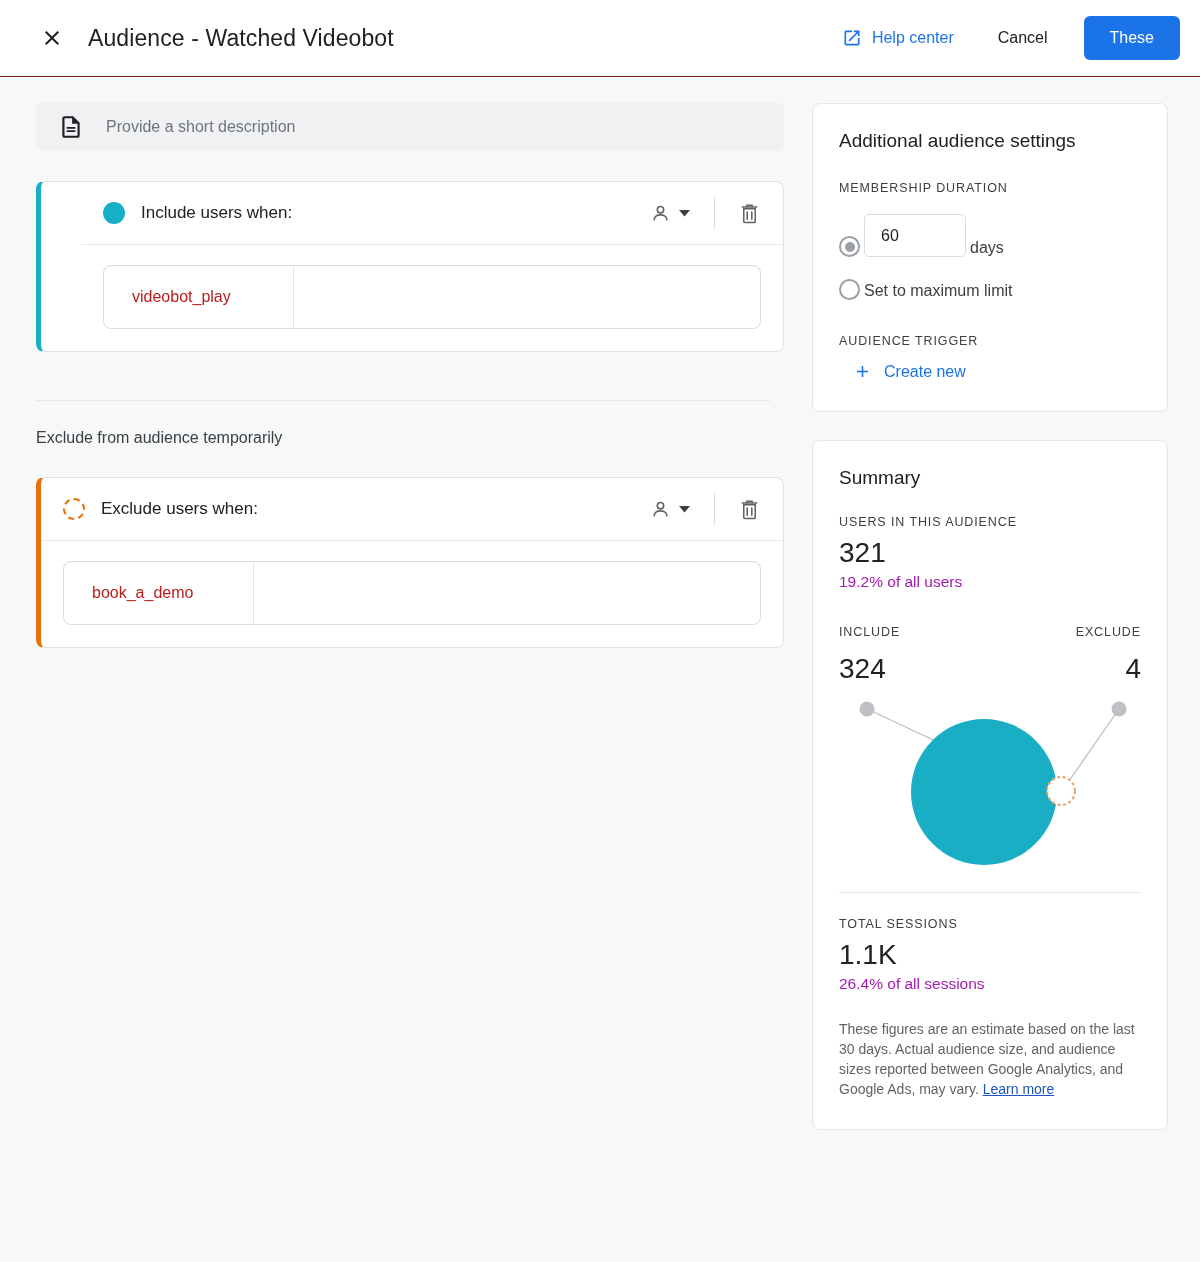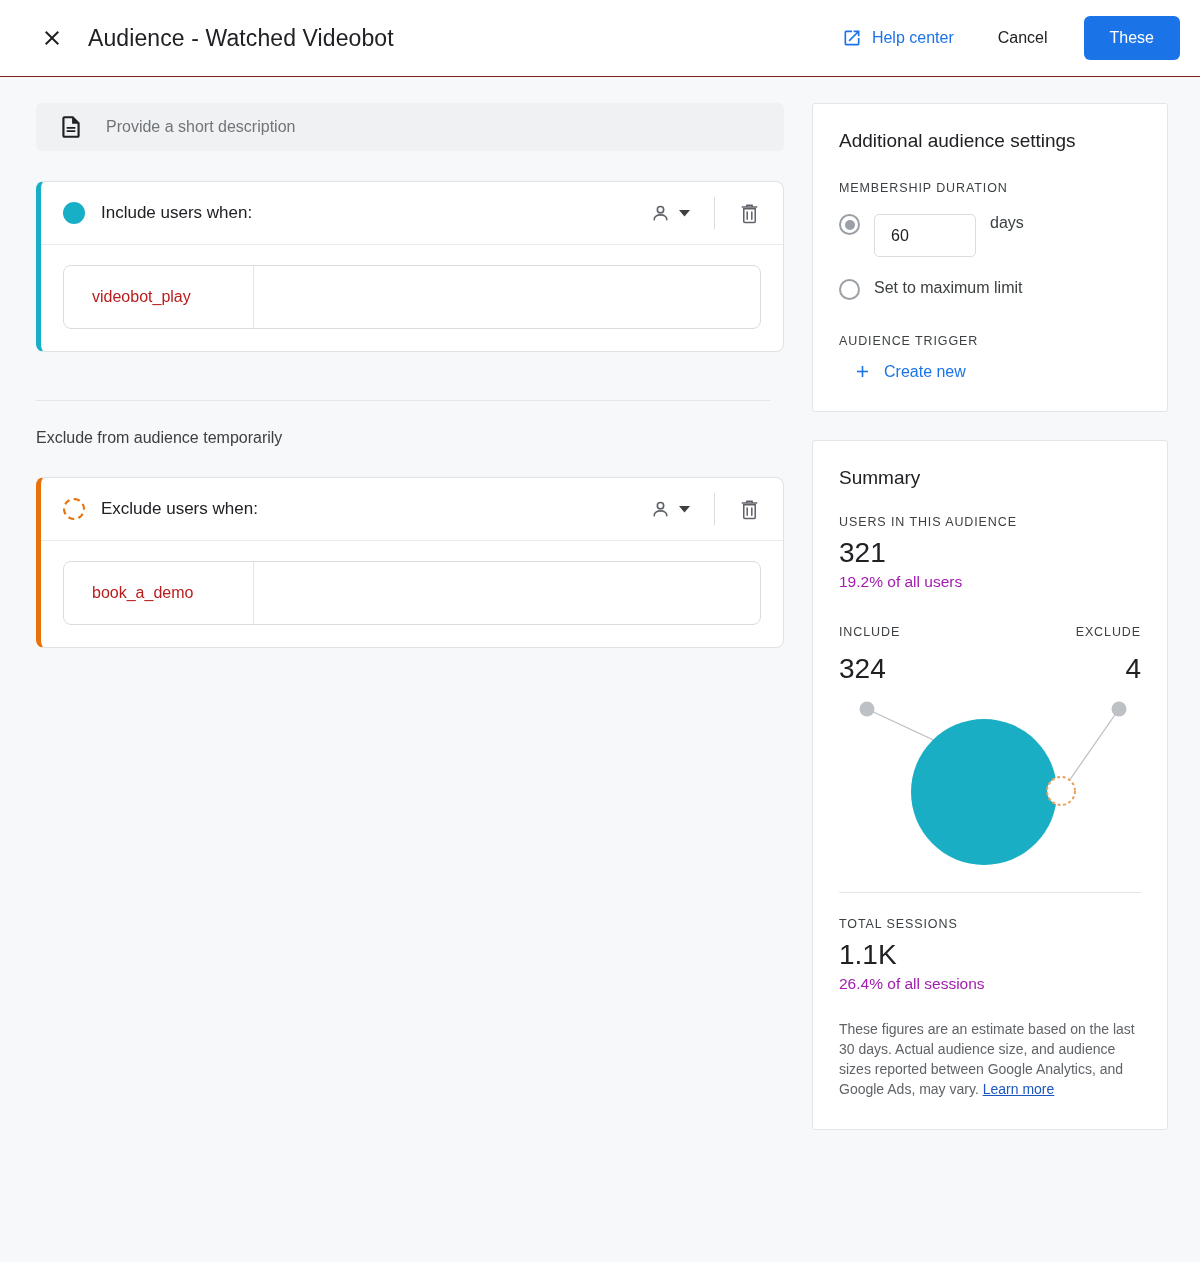--- a/index.html
+++ b/index.html
@@ -105,21 +105,21 @@
 
   
   .cond-card {
     background: #fff;
     border: 1px solid #e0e3e6;
     border-radius: 8px;
     margin-top: 30px;
     overflow: hidden;
     position: relative;
   }
-  .cond-card.include { border-left: 5px solid #17afc6; }
+  .cond-card.include { border-left: 5px solid #17afc6; padding-left: 40px; }
   .cond-card.exclude { border-left: 5px solid #e8710a; }
 
   .cond-head {
     display: flex;
     align-items: center;
     height: 63px;
     padding: 0 14px 0 22px;
     border-bottom: 1px solid #e8eaed;
   }
   .marker-circle {
@@ -173,42 +173,42 @@
   .section-label {
     font-size: 16px;
     color: #3c4043;
     margin-top: 28px;
   }
 
   
   .panel {
     background: #fff;
     border: 1px solid #e3e6e9;
-    border-radius: 3px;
+    border-radius: 8px;
     padding: 26px 26px 30px 26px;
   }
   .panel + .panel { margin-top: 28px; }
   .panel-title {
     font-size: 19px;
     color: #202124;
     margin: 0 0 26px 0;
     font-weight: 400;
   }
   .field-label {
     font-size: 12.5px;
     letter-spacing: .9px;
     color: #3c4043;
     font-weight: 500;
     text-transform: uppercase;
   }
   .radio-row {
     display: flex;
-    align-items: flex-start;
+    align-items: flex-end;
     margin-top: 18px;
-    gap: 14px;
+    gap: 4px;
   }
   .radio {
     width: 21px; height: 21px; border-radius: 50%;
     border: 2px solid #9aa0a6;
     flex: 0 0 auto;
     display: flex; align-items: center; justify-content: center;
     cursor: pointer;
   }
   .radio .dot {
     width: 10px; height: 10px; border-radius: 50%; background: #9aa0a6;

